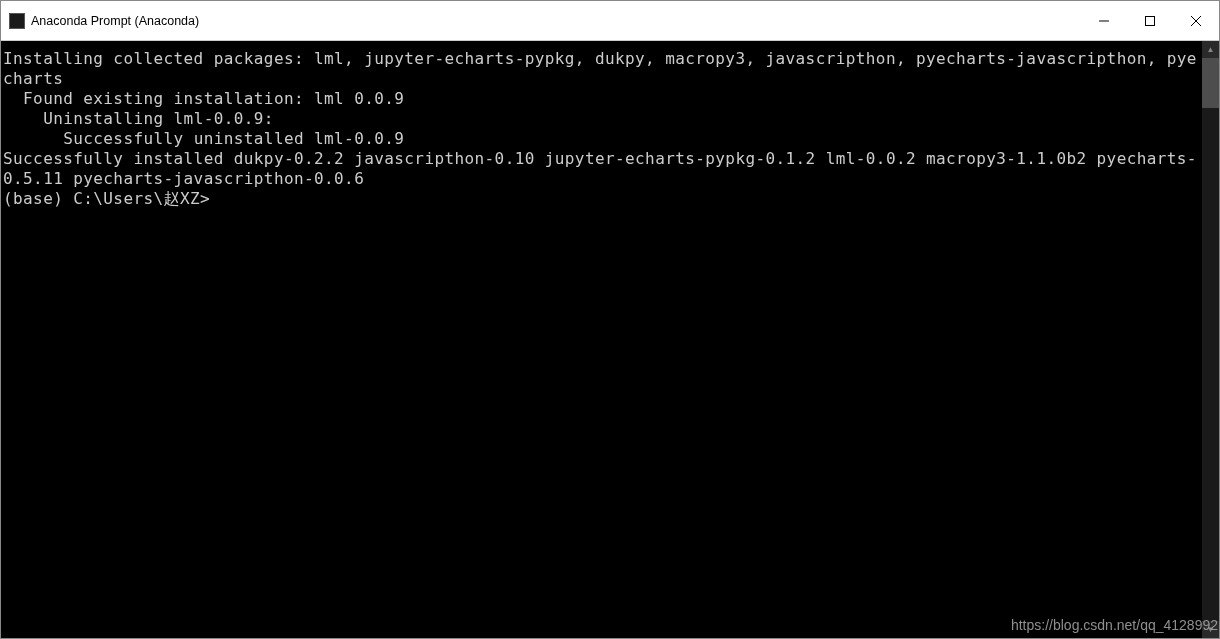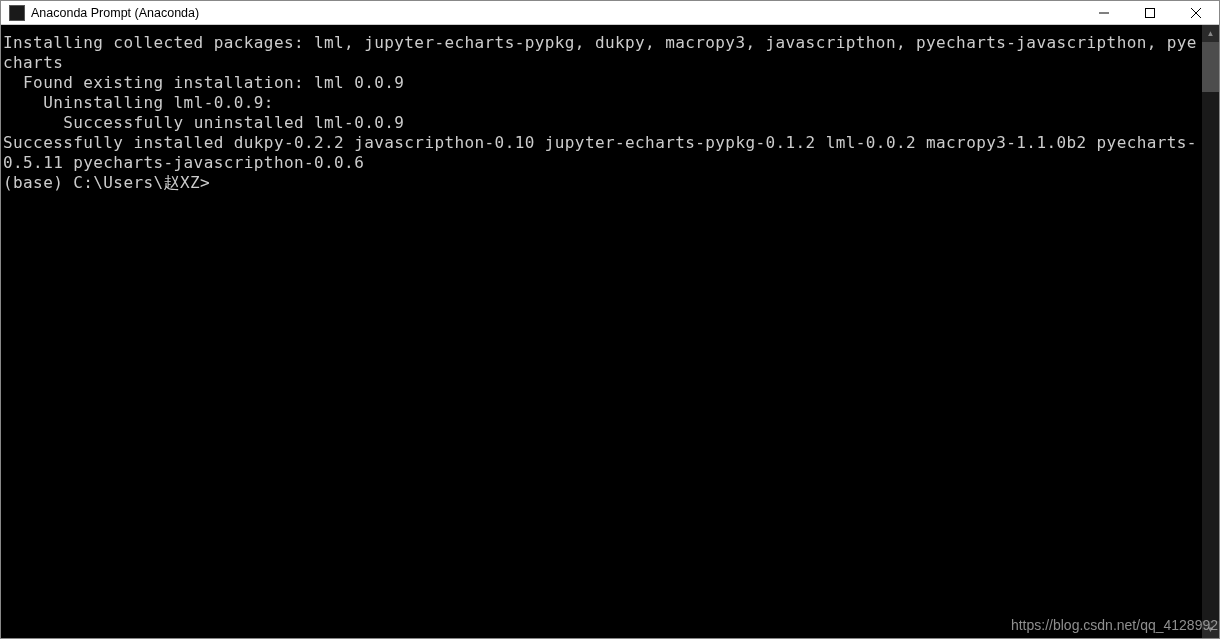--- a/index.html
+++ b/index.html
@@ -17,21 +17,21 @@
     }
     .window {
       width: 1220px;
       height: 639px;
       border: 1px solid #888;
       display: flex;
       flex-direction: column;
       background: #fff;
     }
     .title-bar {
-      height: 24px;
+      height: 40px;
       background: #fff;
       display: flex;
       align-items: center;
       border-bottom: 1px solid #ccc;
       flex-shrink: 0;
     }
     .title-icon {
       width: 16px;
       height: 16px;
       margin-left: 8px;

